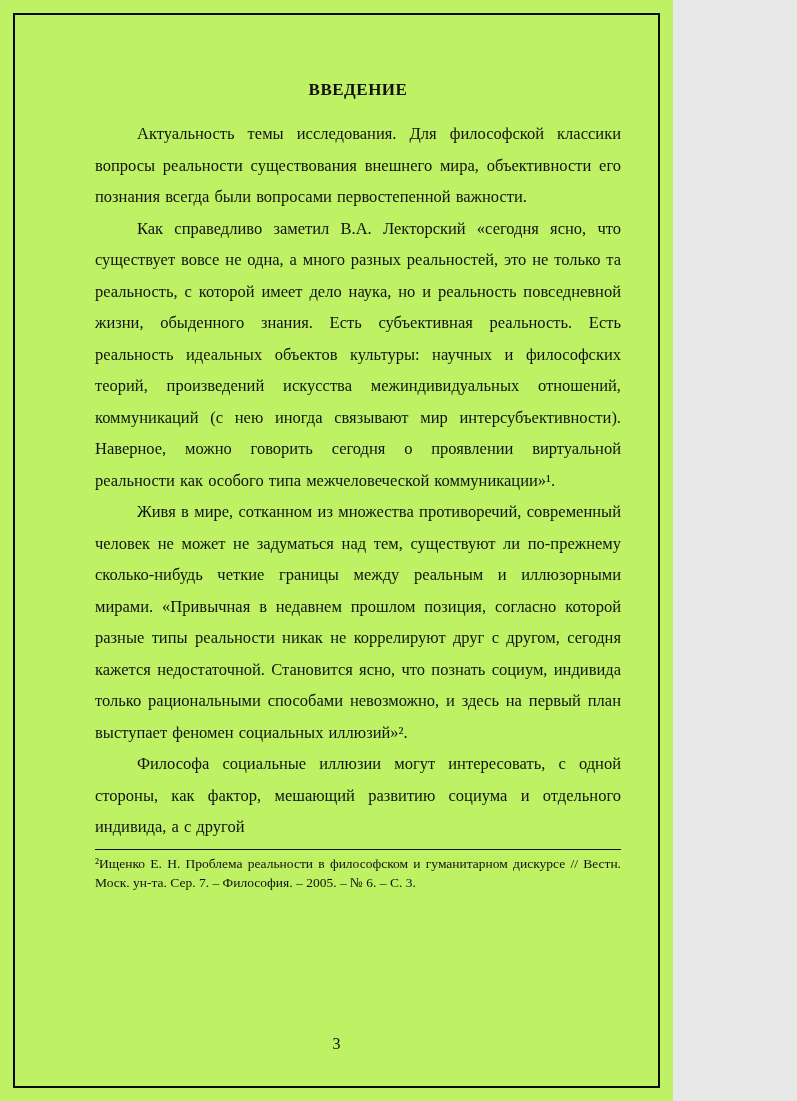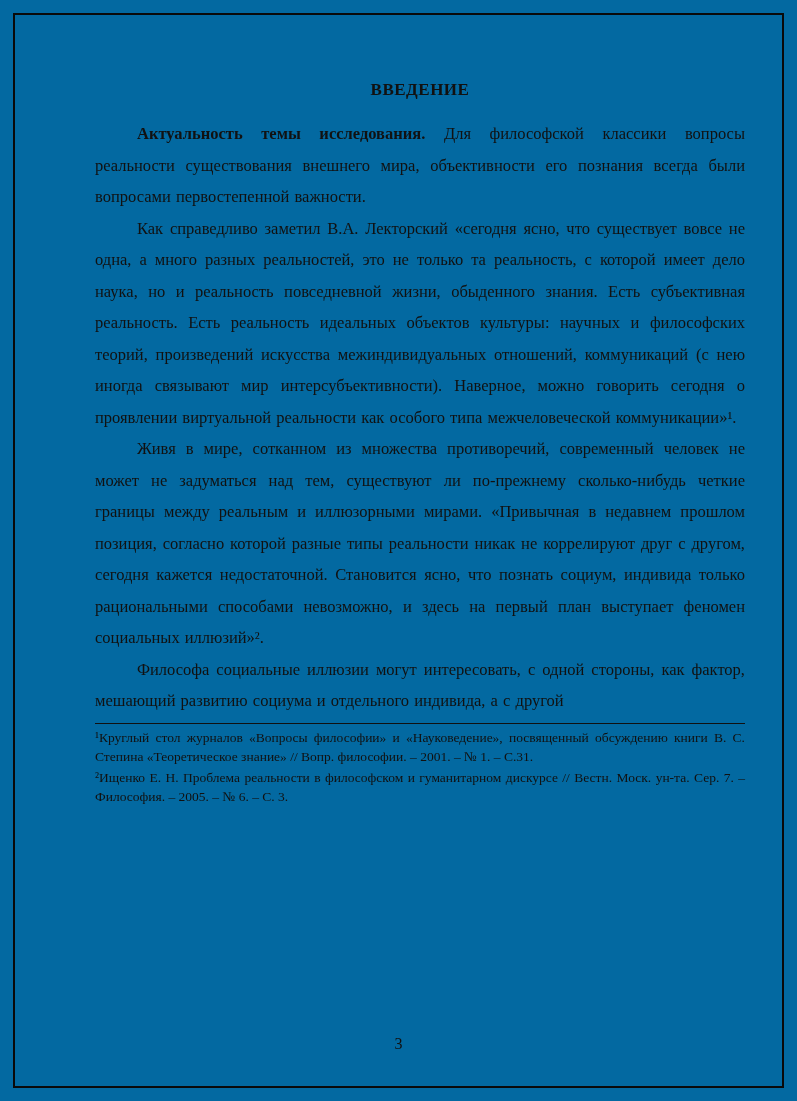--- a/index.html
+++ b/index.html
@@ -2,23 +2,23 @@
 <html><head>
 <meta charset="utf-8">
 <style>
   html, body {
     margin: 0;
     padding: 0;
     background: #e8e8e8;
   }
   .scan-page {
     position: relative;
-    width: 797px;
+    width: 673px;
     height: 1101px;
-    background: #0369a1;
+    background: #bef264;
     overflow: hidden;
     font-family: "Liberation Serif", "DejaVu Serif", serif;
     color: #111111;
     box-sizing: border-box;
   }
   .scan-border {
     position: absolute;
     left: 13px;
     top: 13px;
     right: 13px;
@@ -42,21 +42,21 @@
   }
   .body-text p {
     margin: 0;
     font-size: 16.5px;
     line-height: 31.5px;
     text-align: justify;
     text-indent: 42px;
     word-spacing: 1px;
   }
   .body-text .lead {
-    font-weight: bold;
+    font-weight: normal;
   }
   .footnotes {
     border-top: 1px solid #111111;
     margin-top: 6px;
     padding-top: 4px;
     font-size: 13.5px;
     line-height: 19px;
   }
   .footnotes p {
     margin: 0 0 2px 0;
@@ -89,19 +89,18 @@
       </p>
       <p>
         <span>Живя в мире, сотканном из множества противоречий, современный человек не может не задуматься над тем, существуют ли по-прежнему сколько-нибудь четкие границы между реальным и иллюзорными мирами. «Привычная в недавнем прошлом позиция, согласно которой разные типы реальности никак не коррелируют друг с другом, сегодня кажется недостаточной. Становится ясно, что познать социум, индивида только рациональными способами невозможно, и здесь на первый план выступает феномен социальных иллюзий»².</span>
       </p>
       <p>
         <span>Философа социальные иллюзии могут интересовать, с одной стороны, как фактор, мешающий развитию социума и отдельного индивида, а с другой</span>
       </p>
     </div>
 
     <div class="footnotes">
-      <p>¹Круглый стол журналов «Вопросы философии» и «Науковедение», посвященный обсуждению книги  В. С. Степина «Теоретическое знание» // Вопр. философии. – 2001. – № 1. – С.31.</p>
       <p>²Ищенко Е. Н. Проблема реальности в философском и гуманитарном дискурсе // Вестн. Моск. ун-та. Сер. 7. – Философия. – 2005. – № 6. – С. 3.</p>
     </div>
   </div>
 
   <div class="page-number">3</div>
 </div>
 
 </body></html>

